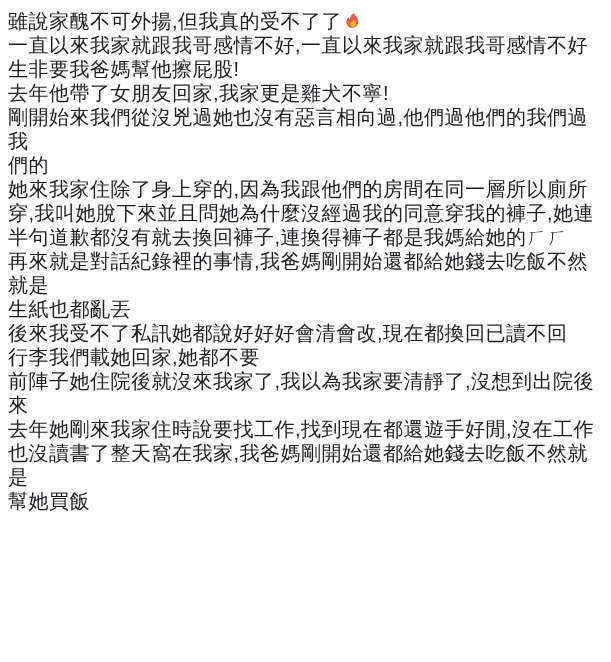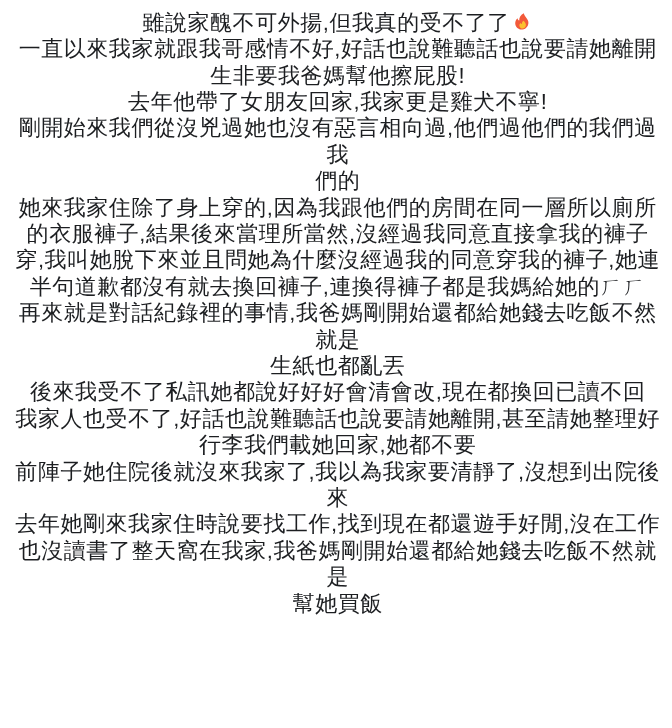--- a/index.html
+++ b/index.html
@@ -17,49 +17,46 @@
     padding:9px 5px 0 8px;
     font-size:20px;
     line-height:24px;
     letter-spacing:0.5px;
     color:var(--text);
   }
   .line{
     min-height:24px;
     white-space:pre-wrap;
     word-break:break-all;
-    text-align:center;
   }
   .flame{
     width:19px;height:19px;
     display:inline-block;
     vertical-align:-3px;
     margin-left:2px;
   }
 </style>
 </head>
 <body>
 
 <main class="post" id="post-body">
     <div class="line">雖說家醜不可外揚,但我真的受不了了<svg class="flame" viewBox="0 0 24 24">
         <path fill="#f2593a" d="M12.9 1.2c.4 3.4 4.3 5.6 5.1 9.6.9 4.5-2.3 8.8-6.6 9.2-4.4.4-8.2-2.7-8.4-7-.1-2.6 1.1-4.4 2.6-6 .2 1.3.9 2.2 2 2.7-.2-3.8 1.9-6.8 5.3-8.5z"></path>
         <path fill="#fbc02d" d="M12.4 9.8c1.9 1.6 3.1 3.3 2.9 5.4-.2 2.1-1.8 3.7-3.8 3.7-2 0-3.6-1.5-3.7-3.6-.1-1.2.5-2.1 1.3-2.9.3.7.9 1.1 1.6 1.2-.2-1.5.4-2.8 1.7-3.8z"></path>
       </svg></div>
-    <div class="line">一直以來我家就跟我哥感情不好,好話也說難聽話也說要請她離開</div>
+    <div class="line">一直以來我家就跟我哥感情不好,一直以來我家就跟我哥感情不好</div>
     <div class="line">生非要我爸媽幫他擦屁股!</div>
     <div class="line">去年他帶了女朋友回家,我家更是雞犬不寧!</div>
     <div class="line">剛開始來我們從沒兇過她也沒有惡言相向過,他們過他們的我們過我</div>
     <div class="line">們的</div>
     <div class="line">她來我家住除了身上穿的,因為我跟他們的房間在同一層所以廁所</div>
-    <div class="line">的衣服褲子,結果後來當理所當然,沒經過我同意直接拿我的褲子</div>
     <div class="line">穿,我叫她脫下來並且問她為什麼沒經過我的同意穿我的褲子,她連</div>
     <div class="line">半句道歉都沒有就去換回褲子,連換得褲子都是我媽給她的ㄏㄏ</div>
     <div class="line">再來就是對話紀錄裡的事情,我爸媽剛開始還都給她錢去吃飯不然就是</div>
     <div class="line">生紙也都亂丟</div>
     <div class="line">後來我受不了私訊她都說好好好會清會改,現在都換回已讀不回</div>
-    <div class="line">我家人也受不了,好話也說難聽話也說要請她離開,甚至請她整理好</div>
     <div class="line">行李我們載她回家,她都不要</div>
     <div class="line">前陣子她住院後就沒來我家了,我以為我家要清靜了,沒想到出院後</div>
     <div class="line">來</div>
     <div class="line">去年她剛來我家住時說要找工作,找到現在都還遊手好閒,沒在工作</div>
     <div class="line">也沒讀書了整天窩在我家,我爸媽剛開始還都給她錢去吃飯不然就是</div>
     <div class="line">幫她買飯</div>
   </main>
 
 </body></html>

